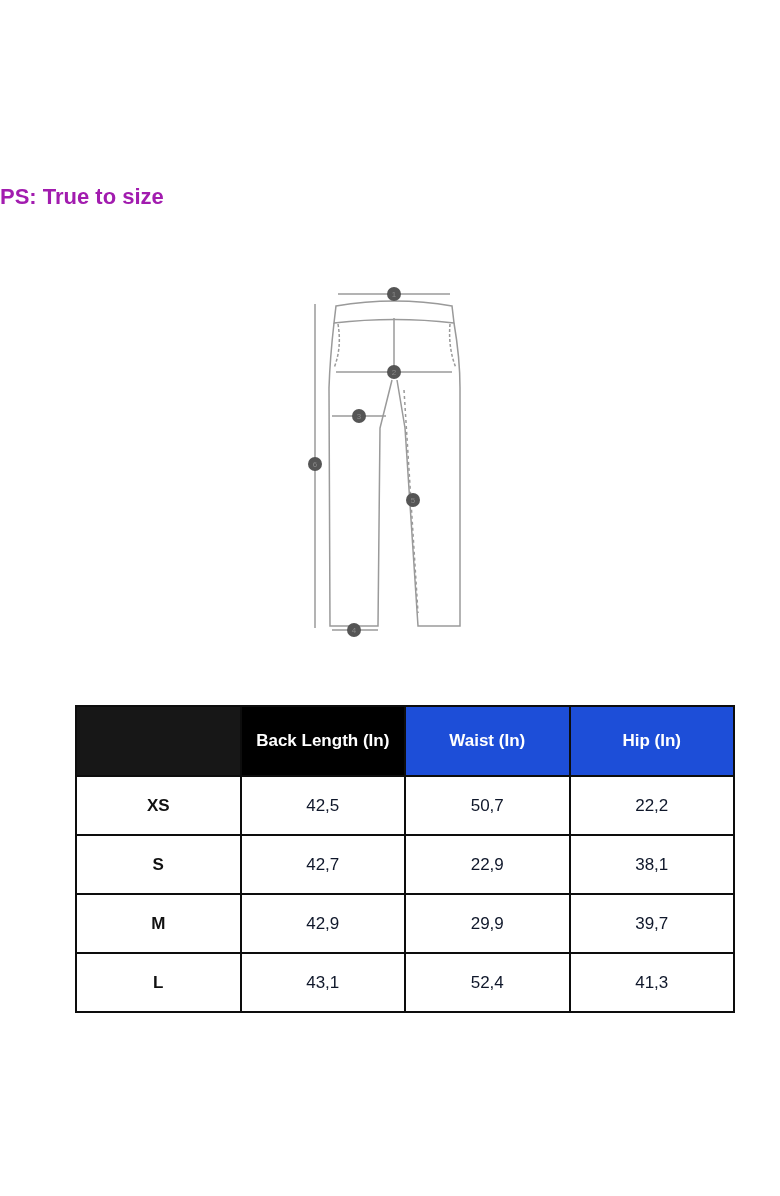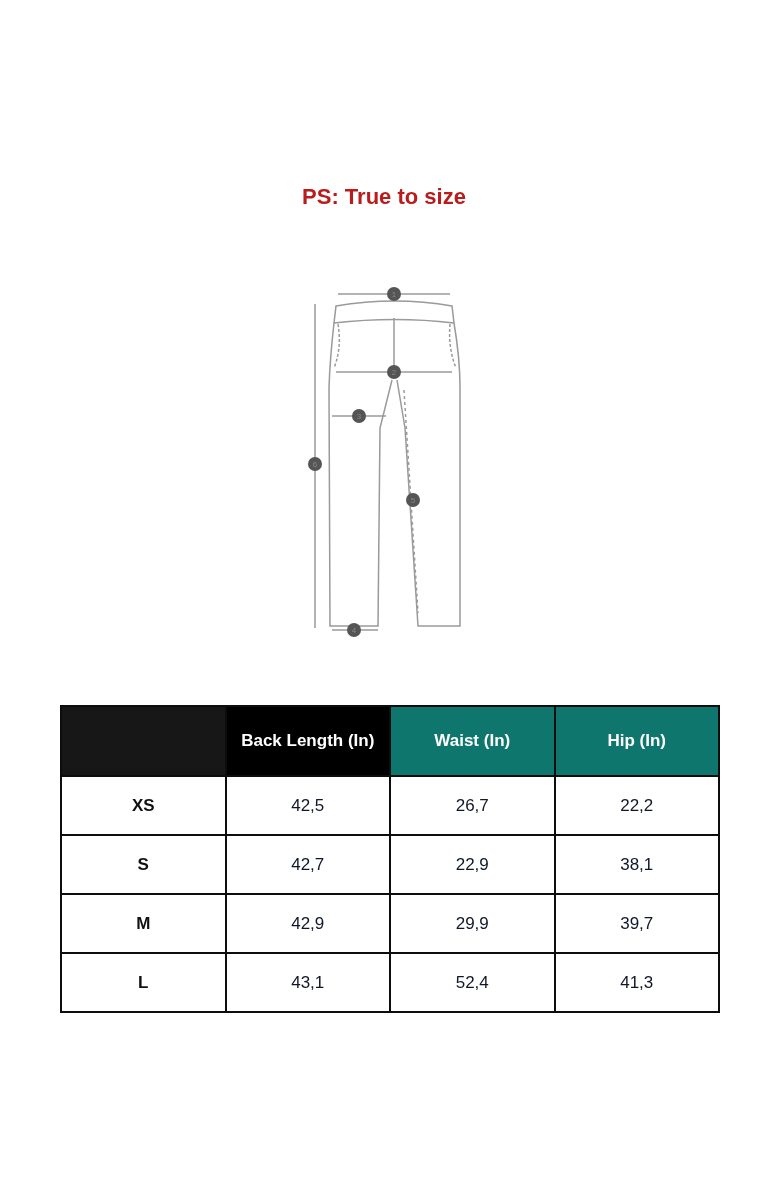--- a/index.html
+++ b/index.html
@@ -2,35 +2,35 @@
 <html><head>
   <meta charset="utf-8">
   <style>
     html, body { margin: 0; padding: 0; background: #ffffff; }
     body {
       width: 780px; height: 1196px; position: relative; overflow: hidden;
       font-family: "Liberation Sans", "DejaVu Sans", sans-serif; color: #111;
     }
     .title {
       position: absolute; left: 0; width: 768px; top: 184px;
-      text-align: center; font-size: 22px; font-weight: bold; color: #b91c1c;
+      text-align: left; font-size: 22px; font-weight: bold; color: #a21caf;
     }
     .diagram {
       position: absolute; left: 300px; top: 278px; width: 180px; height: 370px;
     }
     .size-table {
-      position: absolute; left: 60px; top: 705px;
+      position: absolute; left: 75px; top: 705px;
       border-collapse: collapse; width: 660px; table-layout: fixed;
     }
     .size-table th, .size-table td {
       border: 2px solid #0d0d0d; text-align: center; height: 57px; padding: 0;
     }
     .size-table th {
       height: 68px; color: #ffffff; font-weight: bold; font-size: 17px;
-      background: #0f766e;
+      background: #1d4ed8;
     }
     .size-table th.col-back { background: #000000; }
     .size-table th.col-size { background: #171717; }
     .size-table td { font-size: 17px; color: #0f172a; background: #fff; }
     .size-table td.size-cell { font-weight: bold; color: #111; }
   </style>
 </head>
 <body>
 
 <div class="title">PS: True to size</div>
@@ -87,21 +87,21 @@
       <th class="col-size"></th>
       <th class="col-back">Back Length (In)</th>
       <th>Waist (In)</th>
       <th>Hip (In)</th>
     </tr>
   </thead>
   <tbody>
     <tr>
       <td class="size-cell">XS</td>
       <td>42,5</td>
-      <td>26,7</td>
+      <td>50,7</td>
       <td>22,2</td>
     </tr>
     <tr>
       <td class="size-cell">S</td>
       <td>42,7</td>
       <td>22,9</td>
       <td>38,1</td>
     </tr>
     <tr>
       <td class="size-cell">M</td>

